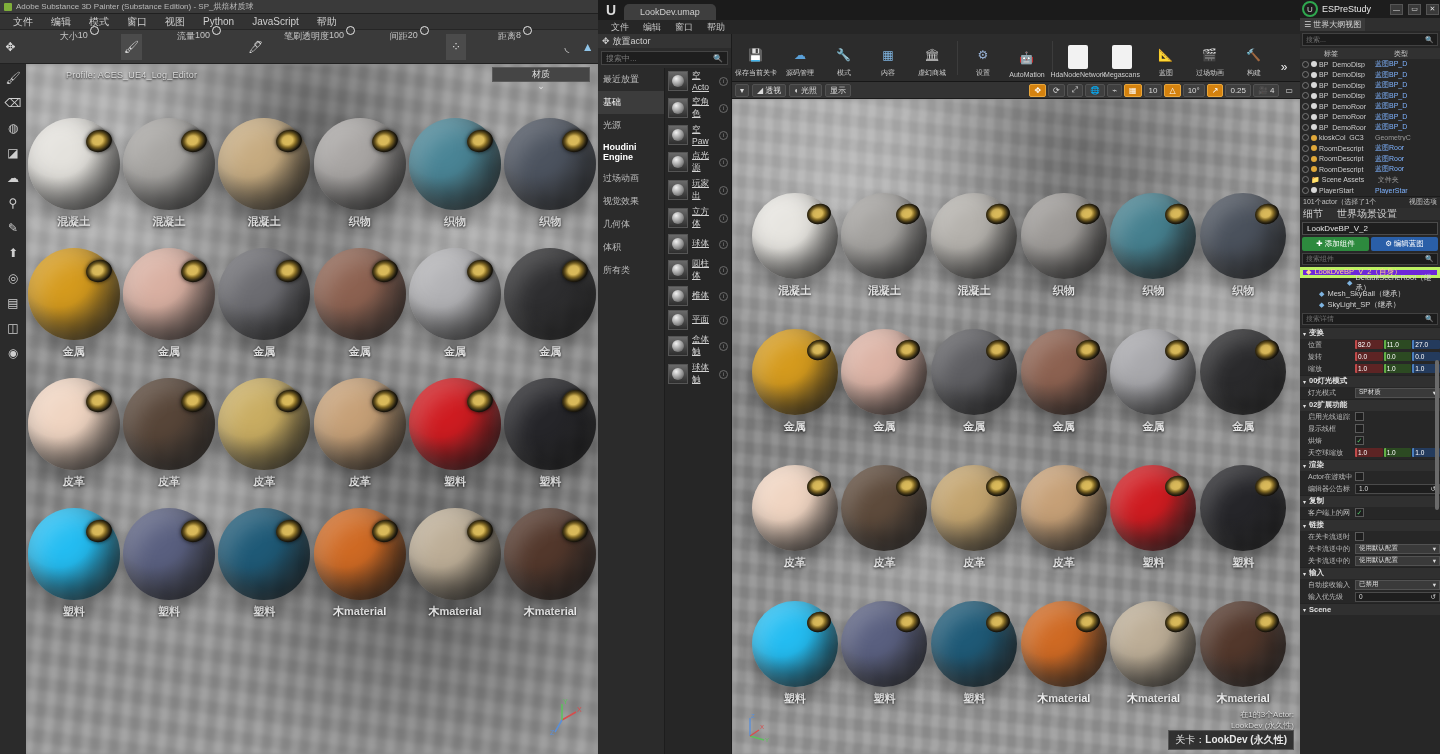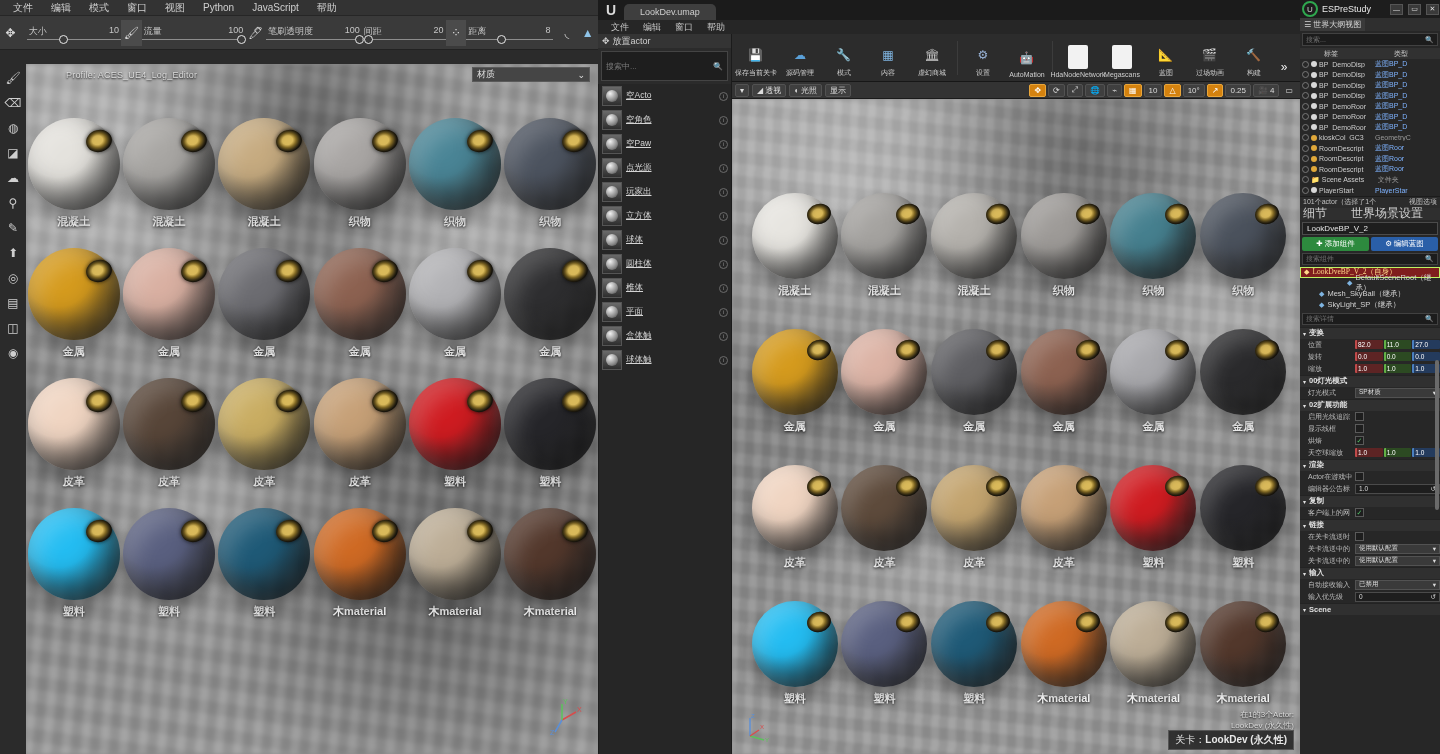--- a/index.html
+++ b/index.html
@@ -12,21 +12,21 @@
   #sp-title { height:14px; background:#3a3a3a; display:flex; align-items:center;
      padding-left:4px; font-size:8px; color:#b9b9b9; gap:4px; border-bottom:1px solid #202020;}
   #sp-title .logo { width:8px; height:8px; background:#7fae3a; border-radius:1px;}
   #sp-menu { height:16px; background:#333; display:flex; align-items:center; gap:0px;
      padding-left:4px; border-bottom:1px solid #262626;}
   #sp-menu .mi { font-size:10px; color:#cfcfcf; padding:1px 9px; }
   #sp-tools { height:34px; background:#3a3a3a; display:flex; align-items:center;
      border-bottom:1px solid #222; position:relative; }
   .tl-icon { width:26px; height:26px; display:flex; align-items:center; justify-content:center;
      color:#d8d8d8; font-size:12px;}
-  .slider-grp { display:flex; flex-direction:column; justify-content:center; height:34px; position:relative;}
+  .slider-grp { display:flex; flex-direction:row; justify-content:center; height:34px; position:relative;}
   .slider-grp .lbl-row { display:flex; justify-content:space-between; font-size:9px; color:#c6c6c6;
      padding:0 2px 1px 2px;}
   .slider-track { height:1px; background:#8d8d8d; position:relative; }
   .slider-knob { position:absolute; top:-4px; width:9px; height:9px; border:1.4px solid #e8e8e8;
      border-radius:50%; background:#3a3a3a;}
   #sp-left { position:absolute; left:0; top:64px; width:26px; bottom:0; background:#2b2b2b;
      display:flex; flex-direction:column; align-items:center; padding-top:4px; gap:5px;}
   #sp-left .sbi { width:20px; height:20px; display:flex; align-items:center; justify-content:center;
      color:#cfcfcf; font-size:12px;}
   #sp-view { position:absolute; left:26px; top:64px; right:0; bottom:0; overflow:hidden;
@@ -37,23 +37,23 @@
        radial-gradient(circle at 48% 10%, rgba(0,0,0,.30), transparent 26%),
        radial-gradient(circle at 78% 28%, rgba(255,255,255,.30), transparent 28%),
        radial-gradient(circle at 30% 62%, rgba(255,255,255,.26), transparent 30%),
        radial-gradient(circle at 70% 78%, rgba(0,0,0,.24), transparent 32%),
        repeating-linear-gradient(95deg, rgba(255,255,255,.07) 0 9px, rgba(0,0,0,.07) 9px 19px),
        repeating-linear-gradient(8deg, rgba(255,255,255,.05) 0 13px, rgba(0,0,0,.05) 13px 26px),
        linear-gradient(180deg,#9d9d9d,#7f7f7f 55%,#9a9a9a);
      filter: blur(2.2px);}
   #sp-profile { position:absolute; left:40px; top:6px; font-size:9px; color:#dcdcdc;
      letter-spacing:.2px; text-shadow:0 1px 2px #000; }
-  #sp-matsel { position:absolute; right:8px; top:3px; width:118px; height:15px;
+  #sp-matsel { position:absolute; right:8px; top:3px; width:98px; height:15px;
      background:#454545; border:1px solid #5a5a5a; display:flex; align-items:center;
-     justify-content:space-between; padding:0 4px; font-size:9px; color:#e0e0e0;}
+     justify-content:space-between; padding:0 4px; font-size:9px; color:#e0e0e0;flex-direction:column;}
   .sp-grid { position:absolute; left:0; right:0; top:54px; display:grid;
      grid-template-columns:repeat(6,1fr); gap:0px 0px; }
   .sp-cell { height:130px; position:relative; display:flex; flex-direction:column;
      align-items:center; justify-content:flex-start;}
   .ball { width:92px; height:92px; border-radius:50%; position:relative;
      box-shadow: 0 10px 16px rgba(0,0,0,.30), inset -14px -16px 28px rgba(0,0,0,.45),
                  inset 10px 12px 22px rgba(255,255,255,.22); }
   .ball::after { content:""; position:absolute; right:8px; top:12px; width:26px; height:22px;
      border-radius:50%; background:
        radial-gradient(ellipse at 45% 45%, #d9b95a 0 26%, #8e7328 42%, #2a2416 68%, #14110a 100%);
@@ -69,21 +69,21 @@
      color:#d9d9d9; font-size:14px; font-weight:bold;}
   #ue-tab { height:16px; background:#3e3e3e; border-radius:5px 5px 0 0; padding:0 16px;
      display:flex; align-items:center; font-size:9px; color:#cfcfcf;}
   #ue-menu { height:14px; background:#262626; display:flex; align-items:center; padding-left:6px;}
   #ue-menu .mi { font-size:9px; color:#c4c4c4; padding:0 7px;}
   #ue-body { position:absolute; left:0; top:34px; right:0; bottom:0; display:flex;}
   #ue-place { width:134px; background:#2b2b2b; border-right:1px solid #1b1b1b; display:flex;
      flex-direction:column;}
   #ue-place-hdr { height:14px; background:#343434; display:flex; align-items:center; gap:3px;
      padding-left:4px; font-size:9px; color:#d0d0d0;}
-  #ue-place-search { margin:3px; height:30px; background:#1e1e1e; border:1px solid #444;
+  #ue-place-search { margin:3px; height:14px; background:#1e1e1e; border:1px solid #444;
      display:flex; align-items:center; justify-content:space-between; padding:0 4px;
      font-size:8px; color:#7a7a7a;}
   #ue-place-split { display:flex; flex:1; overflow:hidden;}
   #ue-cats { width:66px; display:flex; flex-direction:column;}
   .ue-cat { font-size:9px; color:#bdbdbd; padding:5px 5px; }
   .ue-cat.sel { background:#3c3c3c; color:#fff;}
   .ue-cat.hl { color:#ffffff; font-weight:bold;}
   #ue-items { flex:1; display:flex; flex-direction:column; background:#262626;
      border-left:1px solid #1d1d1d;}
   .ue-item { display:flex; align-items:center; gap:4px; padding:2px 3px; }
@@ -162,33 +162,33 @@
      font-size:7px; color:#cdcdcd;}
   .ol-row .eye { width:7px; height:7px; border-radius:50%; border:1px solid #777;}
   .ol-row .dot { width:6px; height:6px; border-radius:50%; background:#d8d8d8;}
   .ol-row .dot.y { background:#e0a83a;}
   .ol-row .nm { width:54px; overflow:hidden; white-space:nowrap;}
   .ol-row .ty { flex:1; color:#7fb3ff; overflow:hidden; white-space:nowrap;}
   .ol-row .ty.g { color:#9a9a9a;}
   #ol-status { height:12px; background:#2b2b2b; border-top:1px solid #1c1c1c;
      display:flex; align-items:center; justify-content:space-between; padding:0 3px;
      font-size:7px; color:#c0c0c0;}
-  #det-tabs { height:12px; background:#2f2f2f; display:flex; align-items:center; gap:24px;
-     padding-left:3px; font-size:12px; color:#cfcfcf;}
+  #det-tabs { height:12px; background:#2f2f2f; display:flex; align-items:center; gap:14px;
+     padding-left:3px; font-size:10px; color:#cfcfcf;}
   #det-name { margin:2px; height:13px; background:#1e1e1e; border:1px solid #4b4b4b;
      display:flex; align-items:center; padding:0 4px; font-size:8px; color:#e6e6e6;}
   #det-btns { display:flex; gap:2px; padding:0 2px 2px 2px;}
   .d-btn { flex:1; height:14px; display:flex; align-items:center; justify-content:center;
      gap:2px; font-size:7.5px; color:#fff; border-radius:2px;}
   #det-compsearch { margin:0 2px 2px 2px; height:12px; background:#1c1c1c; border:1px solid #414141;
      display:flex; align-items:center; justify-content:space-between; padding:0 3px;
      font-size:7px; color:#6f6f6f;}
   .comp-row { height:11px; display:flex; align-items:center; gap:3px; font-size:7.5px;
      color:#d2d2d2; padding-left:3px;}
-  .comp-row.self { background:#7f1d1d; border:1px solid #bef264; color:#ffd98a;font-family:Liberation Serif, serif;}
+  .comp-row.self { background:#6d28d9; border:3px solid #bef264; color:#ffd98a;}
   #det-propsearch { margin:2px; height:12px; background:#1c1c1c; border:1px solid #414141;
      display:flex; align-items:center; justify-content:space-between; padding:0 3px;
      font-size:7px; color:#6f6f6f;}
   .sec-hdr { height:12px; background:#303030; display:flex; align-items:center; gap:3px;
      padding-left:3px; font-size:7.5px; color:#e0e0e0; font-weight:bold;
      border-top:1px solid #232323;}
   .prop-row { height:12px; display:flex; align-items:center; padding-left:8px; gap:3px;
      font-size:7px; color:#bdbdbd;}
   .prop-row .pl { width:44px; overflow:hidden; white-space:nowrap;}
   .vecfield { flex:1; display:flex; gap:1px;}
@@ -209,20 +209,24 @@
      background:#6a6a6a; border-radius:2px;}
   #wm2 { position:absolute; left:1150px; top:662px; font-size:34px; color:#fff;
      font-weight:bold; text-shadow:0 2px 7px rgba(0,0,0,.55); white-space:nowrap;}
 </style>
 </head>
 <body>
 
 <div id="root">
 
   <div id="sp">
+    <div id="sp-title">
+      <div class="logo"></div>
+      <span>Adobe Substance 3D Painter (Substance Edition) - SP_烘焙材质球</span>
+    </div>
     <div id="sp-menu">
         <div class="mi">文件</div>
         <div class="mi">编辑</div>
         <div class="mi">模式</div>
         <div class="mi">窗口</div>
         <div class="mi">视图</div>
         <div class="mi">Python</div>
         <div class="mi">JavaScript</div>
         <div class="mi">帮助</div>
       </div>
@@ -426,20 +430,31 @@
       <div id="ue-place">
         <div id="ue-place-hdr">
           <span>✥</span>
           <span>放置actor</span>
         </div>
         <div id="ue-place-search">
           <span>搜索中...</span>
           <span>🔍</span>
         </div>
         <div id="ue-place-split">
+          <div id="ue-cats">
+              <div class="ue-cat">最近放置</div>
+              <div class="ue-cat sel">基础</div>
+              <div class="ue-cat">光源</div>
+              <div class="ue-cat hl">Houdini Engine</div>
+              <div class="ue-cat">过场动画</div>
+              <div class="ue-cat">视觉效果</div>
+              <div class="ue-cat">几何体</div>
+              <div class="ue-cat">体积</div>
+              <div class="ue-cat">所有类</div>
+            </div>
           <div id="ue-items">
               <div class="ue-item">
                 <div class="thumb">
                   <div class="sh"></div>
                 </div>
                 <div class="nm">空Acto</div>
                 <div class="inf">i</div>
               </div>
               <div class="ue-item">
                 <div class="thumb">

